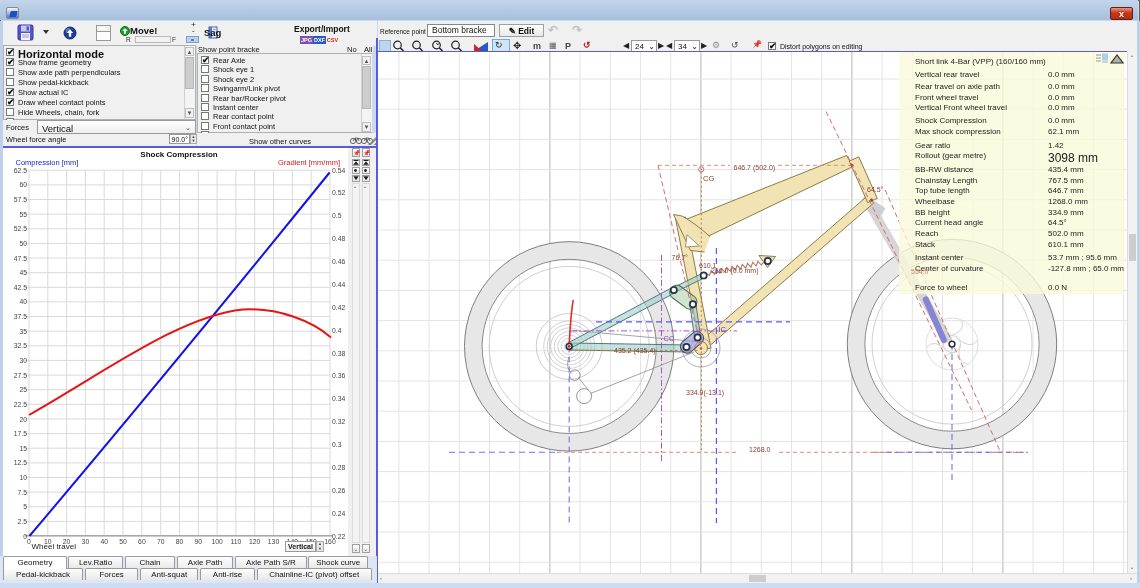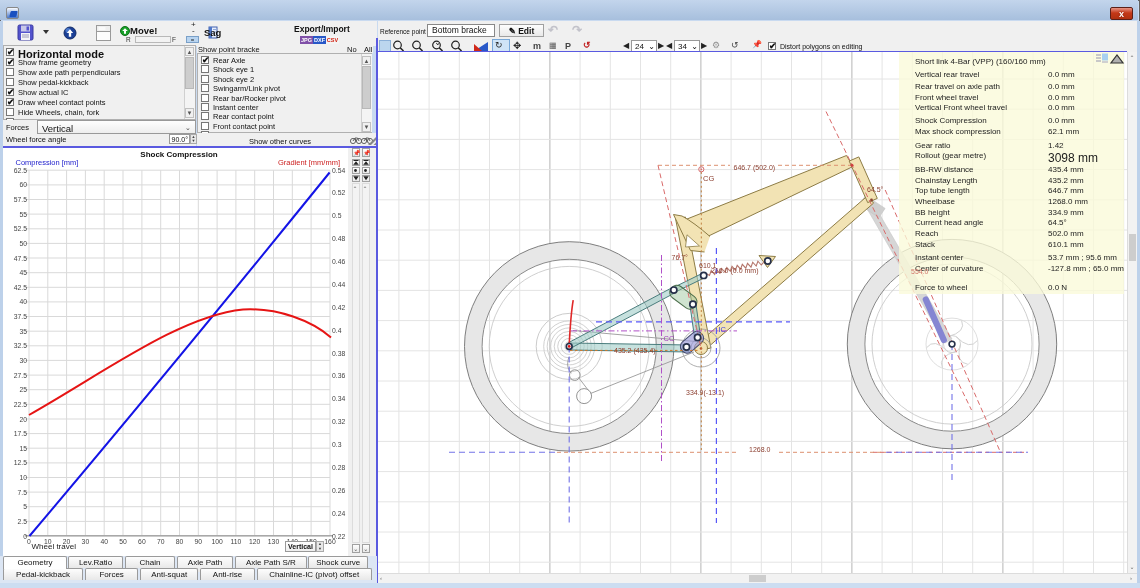--- a/index.html
+++ b/index.html
@@ -508,21 +508,21 @@
     <div class="abs" style="left:1048px;top:116.3px;font-size:8px;color:#1c1c1c;white-space:nowrap">0.0 mm</div>
     <div class="abs" style="left:915px;top:127.0px;font-size:8px;color:#1c1c1c;white-space:nowrap">Max shock compression</div>
     <div class="abs" style="left:1048px;top:127.0px;font-size:8px;color:#1c1c1c;white-space:nowrap">62.1 mm</div>
     <div class="abs" style="left:915px;top:140.6px;font-size:8px;color:#1c1c1c;white-space:nowrap">Gear ratio</div>
     <div class="abs" style="left:1048px;top:140.6px;font-size:8px;color:#1c1c1c;white-space:nowrap">1.42</div>
     <div class="abs" style="left:915px;top:151.1px;font-size:8px;color:#1c1c1c;white-space:nowrap">Rollout (gear metre)</div>
     <div class="abs" style="left:1048px;top:151.1px;font-size:12px;color:#1c1c1c;white-space:nowrap">3098 mm</div>
     <div class="abs" style="left:915px;top:165.1px;font-size:8px;color:#1c1c1c;white-space:nowrap">BB-RW distance</div>
     <div class="abs" style="left:1048px;top:165.1px;font-size:8px;color:#1c1c1c;white-space:nowrap">435.4 mm</div>
     <div class="abs" style="left:915px;top:175.7px;font-size:8px;color:#1c1c1c;white-space:nowrap">Chainstay Length</div>
-    <div class="abs" style="left:1048px;top:175.7px;font-size:8px;color:#1c1c1c;white-space:nowrap">435.2 mm</div>
+    <div class="abs" style="left:1048px;top:175.7px;font-size:8px;color:#1c1c1c;white-space:nowrap">767.5 mm</div>
     <div class="abs" style="left:915px;top:186.3px;font-size:8px;color:#1c1c1c;white-space:nowrap">Top tube length</div>
     <div class="abs" style="left:1048px;top:186.3px;font-size:8px;color:#1c1c1c;white-space:nowrap">646.7 mm</div>
     <div class="abs" style="left:915px;top:197.1px;font-size:8px;color:#1c1c1c;white-space:nowrap">Wheelbase</div>
     <div class="abs" style="left:1048px;top:197.1px;font-size:8px;color:#1c1c1c;white-space:nowrap">1268.0 mm</div>
     <div class="abs" style="left:915px;top:207.9px;font-size:8px;color:#1c1c1c;white-space:nowrap">BB height</div>
     <div class="abs" style="left:1048px;top:207.9px;font-size:8px;color:#1c1c1c;white-space:nowrap">334.9 mm</div>
     <div class="abs" style="left:915px;top:218.2px;font-size:8px;color:#1c1c1c;white-space:nowrap">Current head angle</div>
     <div class="abs" style="left:1048px;top:218.2px;font-size:8px;color:#1c1c1c;white-space:nowrap">64.5°</div>
     <div class="abs" style="left:915px;top:229.0px;font-size:8px;color:#1c1c1c;white-space:nowrap">Reach</div>
     <div class="abs" style="left:1048px;top:229.0px;font-size:8px;color:#1c1c1c;white-space:nowrap">502.0 mm</div>

